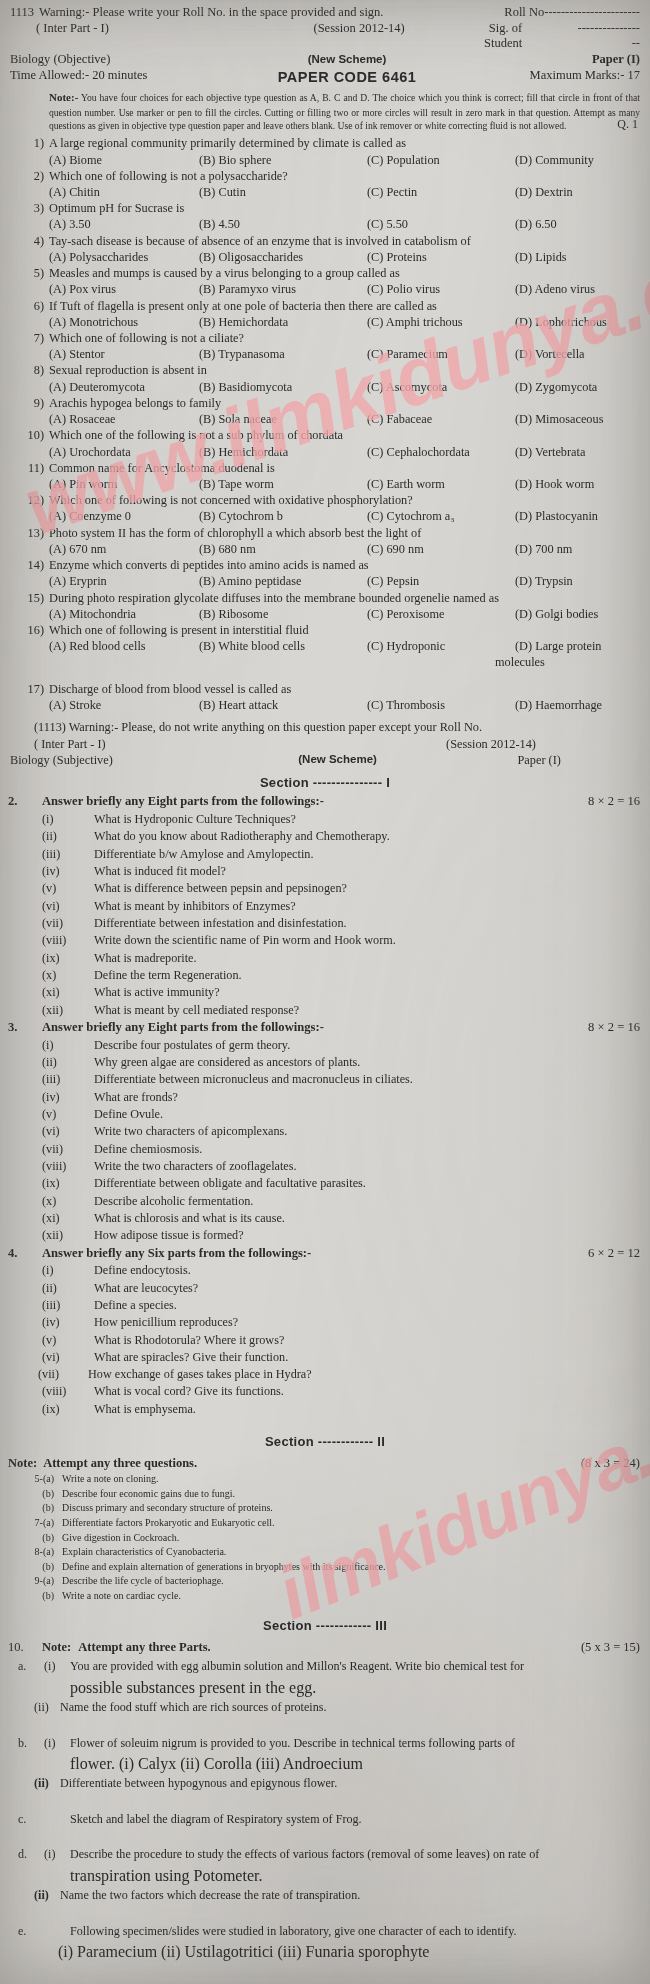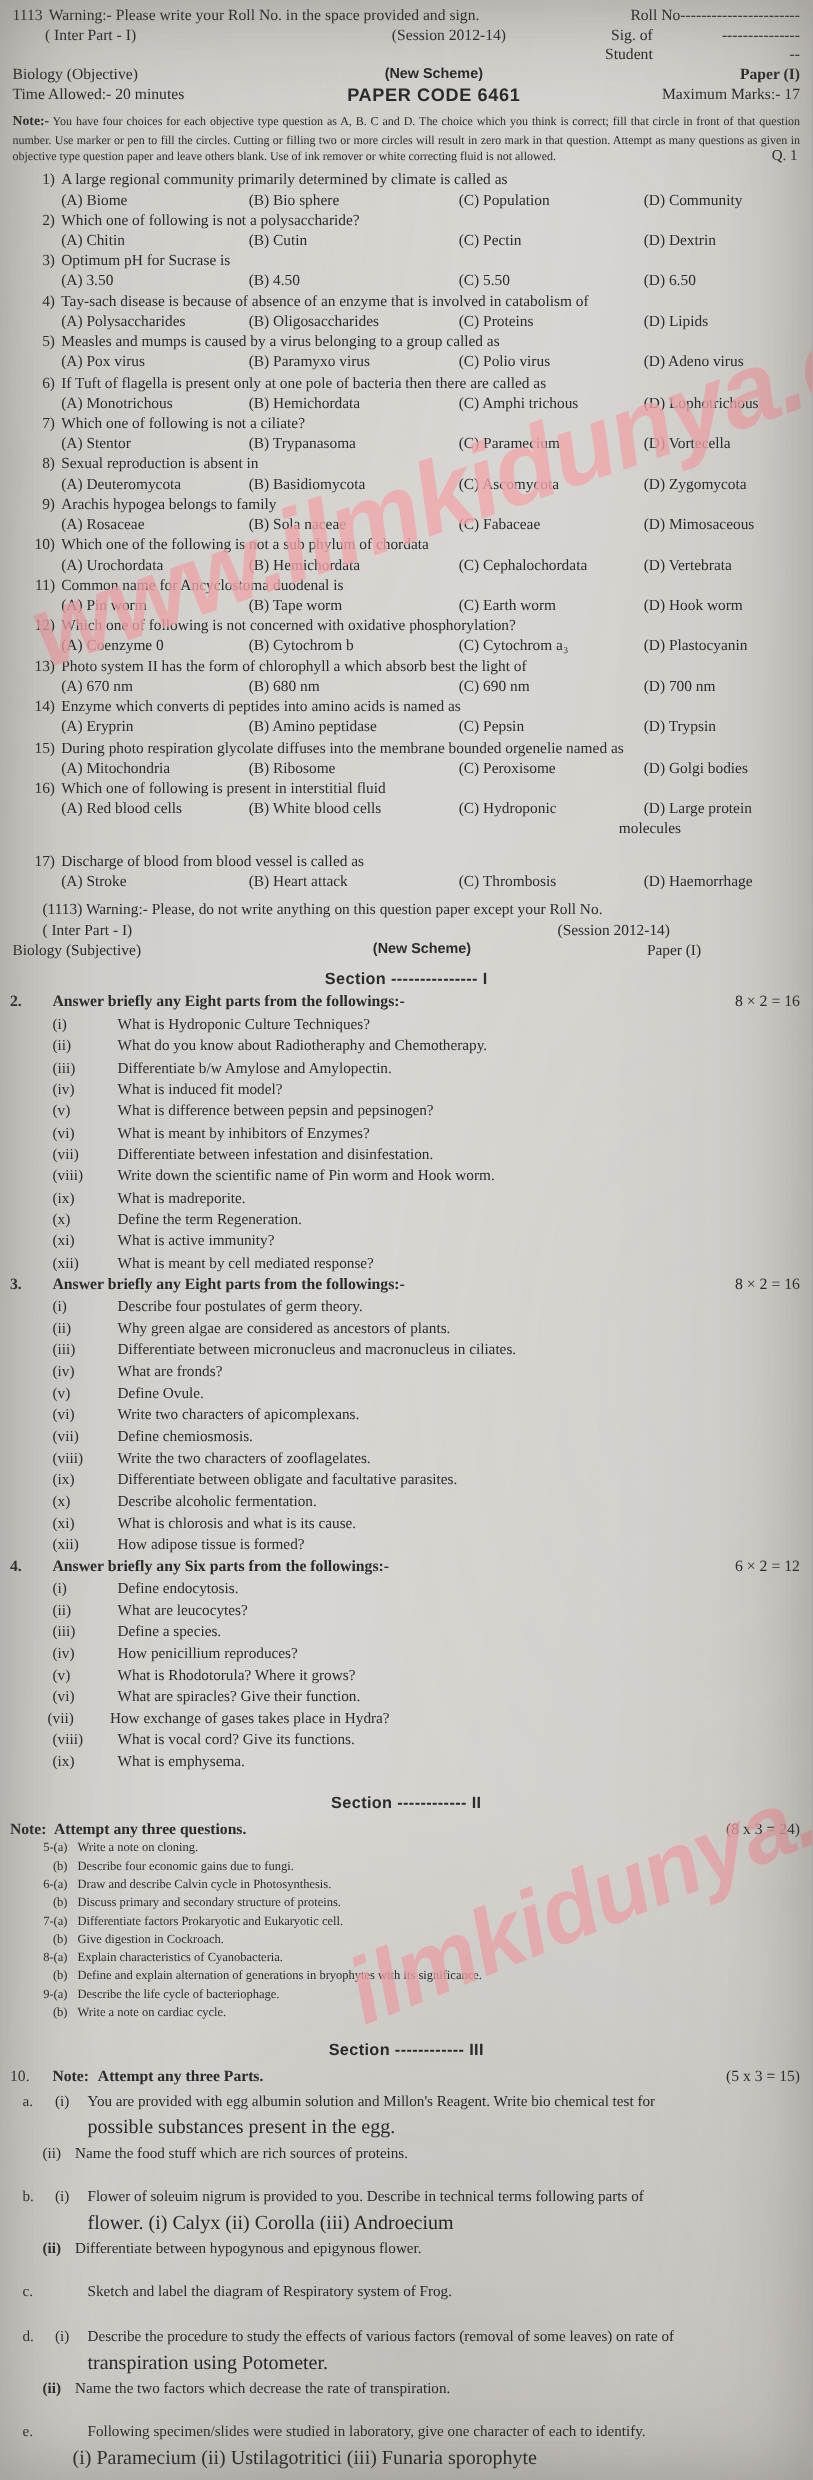--- a/index.html
+++ b/index.html
@@ -84,20 +84,21 @@
     font-weight: 600;
   }
 
   
   .note-para {
     font-size: 9.6px;
     line-height: 1.45;
     text-align: justify;
     padding: 4px 10px 0 10px;
     position: relative;
+    margin-left: 39px;
   }
   .note-para b { font-size: 11px; }
   .qone {
     position: absolute;
     right: 12px;
     bottom: 0px;
     font-size: 12px;
   }
 
   
@@ -663,24 +664,20 @@
     <div>
       <div class="s2-row">
           <span class="s2-key">5-(a)</span>
           <span class="s2-txt">Write a note on cloning.</span>
         </div>
       <div class="s2-row">
           <span class="s2-key">(b)</span>
           <span class="s2-txt">Describe four economic gains due to fungi.</span>
         </div>
       <div class="s2-row">
-          <span class="s2-key">6-(a)</span>
-          <span class="s2-txt">Draw and describe Calvin cycle in Photosynthesis.</span>
-        </div>
-      <div class="s2-row">
           <span class="s2-key">(b)</span>
           <span class="s2-txt">Discuss primary and secondary structure of proteins.</span>
         </div>
       <div class="s2-row">
           <span class="s2-key">7-(a)</span>
           <span class="s2-txt">Differentiate factors Prokaryotic and Eukaryotic cell.</span>
         </div>
       <div class="s2-row">
           <span class="s2-key">(b)</span>
           <span class="s2-txt">Give digestion in Cockroach.</span>

